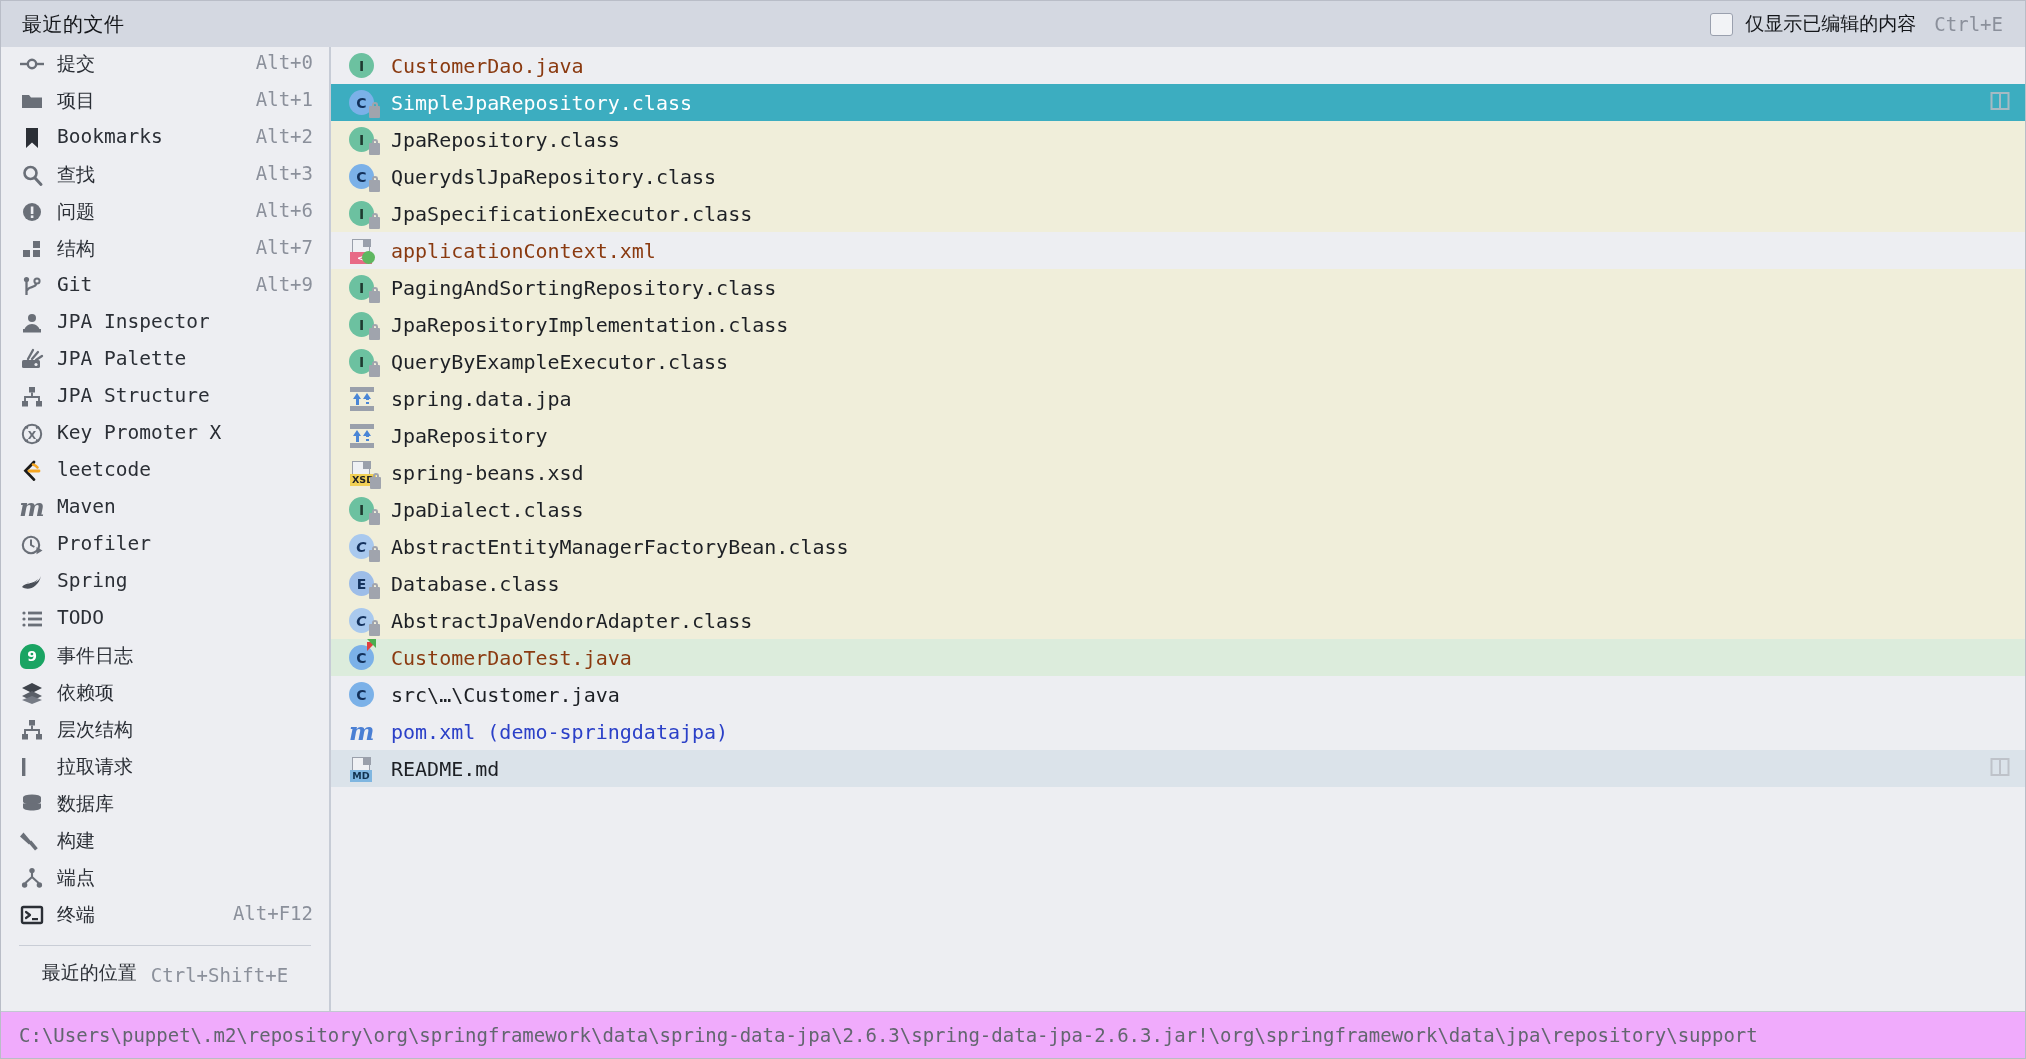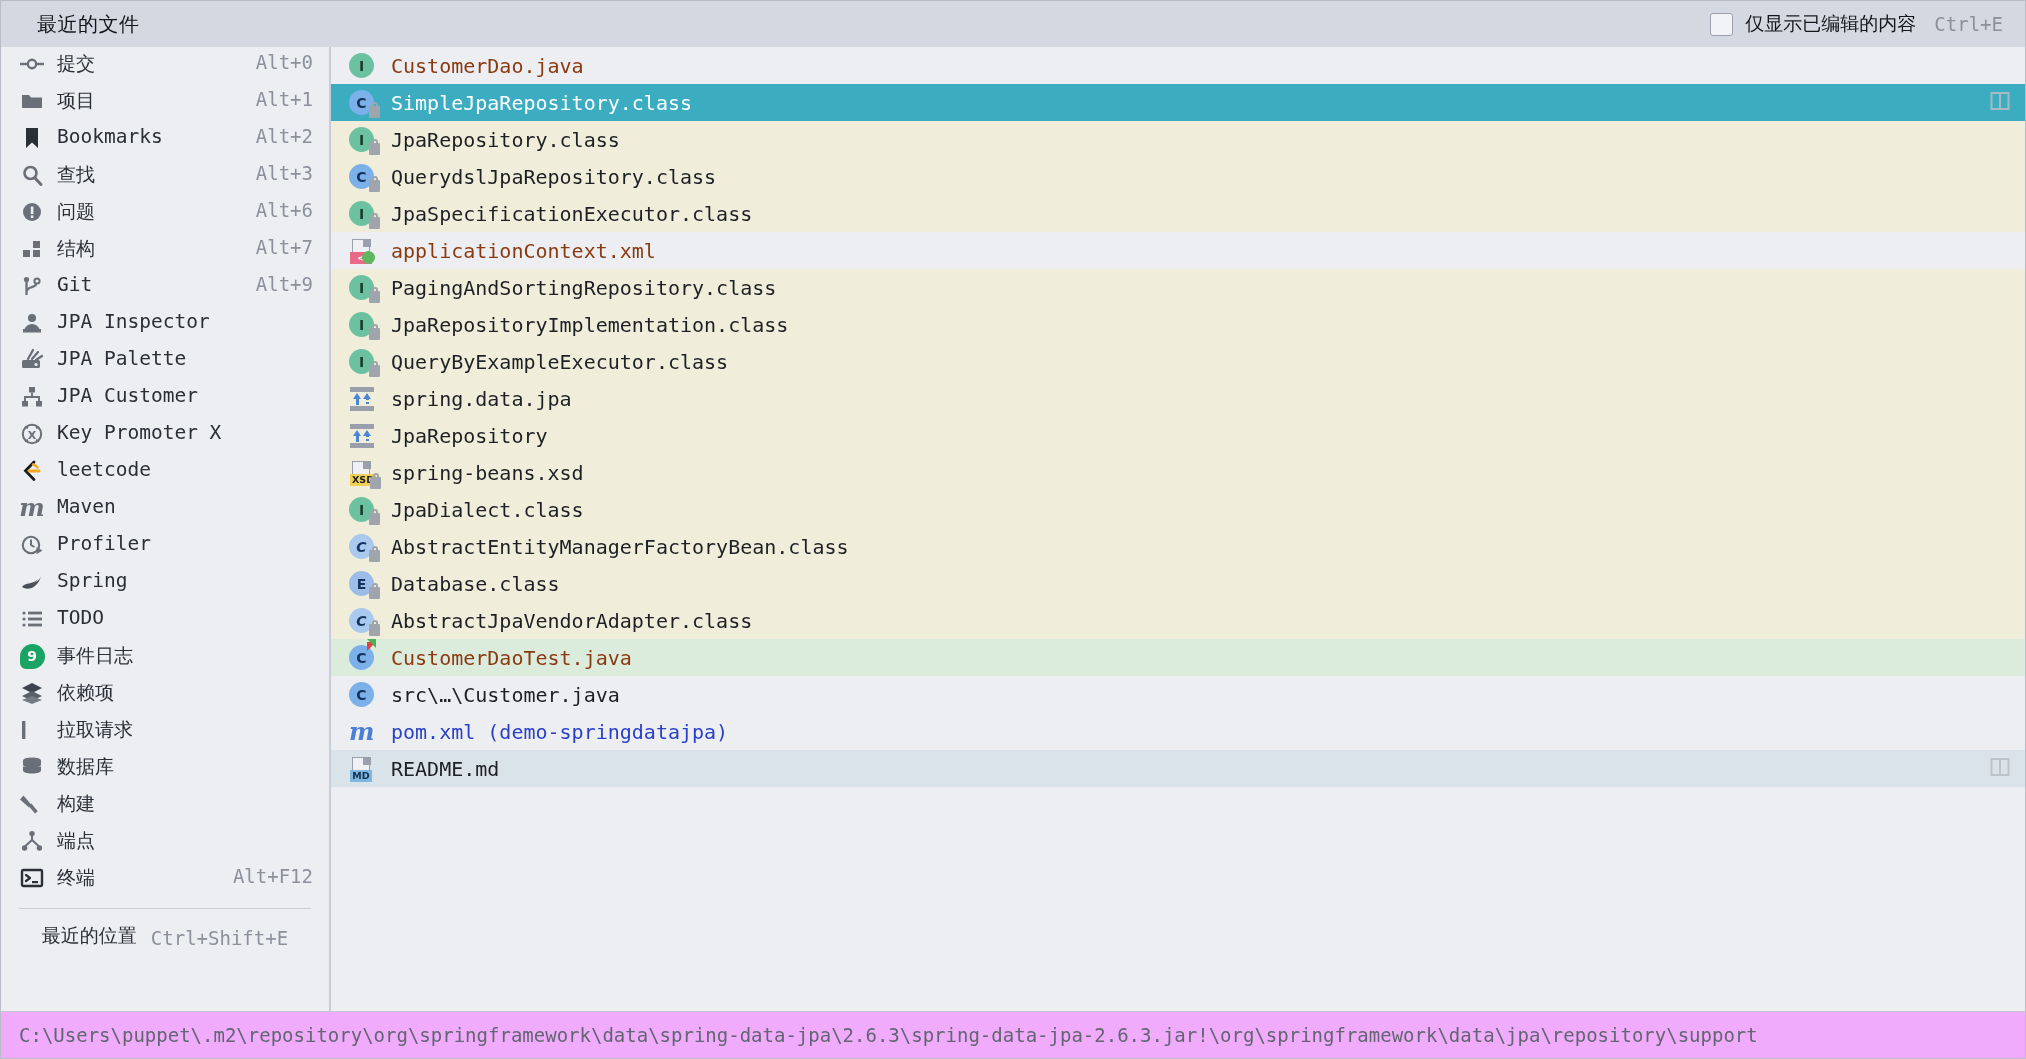--- a/index.html
+++ b/index.html
@@ -16,21 +16,21 @@
     background:#edeef2;
     box-sizing:border-box;
     border:1px solid #b9bdc7;
   }
 
   
   .header{
     height:46px;flex:0 0 46px;
     background:#d4d8e1;
     display:flex;align-items:center;
-    padding:0 22px 0 36px;
+    padding:0 22px 0 21px;
     box-sizing:border-box;
   }
   .header-title{
     font-family:"DejaVu Sans","Liberation Sans",sans-serif;
     font-size:20px;color:#14161a;letter-spacing:.5px;
   }
   .header-spacer{flex:1 1 auto;}
   .header-right{display:flex;align-items:center;gap:12px;}
   .chk-box{
     width:23px;height:23px;box-sizing:border-box;
@@ -342,21 +342,21 @@
           </div>
           <div class="tool-row">
             <span class="tool-icon">
               <svg width="24" height="24" viewBox="0 0 24 24">
                 <rect x="9" y="2" width="6" height="5.5" fill="#6a6f78"></rect>
                 <rect x="2" y="16" width="6" height="5.5" fill="#6a6f78"></rect>
                 <rect x="16" y="16" width="6" height="5.5" fill="#6a6f78"></rect>
                 <path d="M12 7.5v4.5M5 16v-4h14v4" stroke="#6a6f78" stroke-width="1.9" fill="none"></path>
               </svg>
             </span>
-            <span class="tool-label">JPA Customer</span>
+            <span class="tool-label">JPA Structure</span>
             <span class="tool-spacer"></span>
           </div>
           <div class="tool-row">
             <span class="tool-icon">
               <svg width="24" height="24" viewBox="0 0 24 24">
                 <circle cx="12" cy="12" r="9.2" fill="none" stroke="#6a6f78" stroke-width="2"></circle>
                 <text x="12" y="17" font-size="11" font-family="DejaVu Sans, sans-serif" font-weight="bold" fill="#6a6f78" text-anchor="middle">X</text>
                 <path d="M5 5l3 1M19 5l-3 1M5 19l3-1M19 19l-3-1" stroke="#6a6f78" stroke-width="2"></path>
               </svg>
             </span>
@@ -424,20 +424,32 @@
           </div>
           <div class="tool-row">
             <span class="tool-icon">
               <svg width="24" height="24" viewBox="0 0 24 24">
                 <path d="M12 2 22 7 12 12 2 7z" fill="#3f444c"></path>
                 <path d="M12 10 22 15 12 20 2 15z" fill="#5a5f68"></path>
                 <path d="M12 15 22 19 12 23 2 19z" fill="#767b85"></path>
               </svg>
             </span>
             <span class="tool-label cjk">依赖项</span>
+            <span class="tool-spacer"></span>
+          </div>
+          <div class="tool-row">
+            <span class="tool-icon">
+              <svg width="24" height="24" viewBox="0 0 24 24">
+                <rect x="9" y="2" width="6" height="5.5" fill="#6a6f78"></rect>
+                <rect x="2" y="16" width="6" height="5.5" fill="#6a6f78"></rect>
+                <rect x="16" y="16" width="6" height="5.5" fill="#6a6f78"></rect>
+                <path d="M12 7.5v4.5M5 16v-4h14v4" stroke="#6a6f78" stroke-width="1.9" fill="none"></path>
+              </svg>
+            </span>
+            <span class="tool-label cjk">层次结构</span>
             <span class="tool-spacer"></span>
           </div>
           <div class="tool-row">
             <span class="tool-icon">
               <svg width="24" height="24" viewBox="0 0 24 24">
                 <rect x="2" y="3" width="3.4" height="18" fill="#6a6f78"></rect>
                 <path d="M9 7h9M9 7l4-4M9 7l4 4" stroke="#6a6f78" stroke-width="2.5" fill="none" stroke-linecap="round" stroke-linejoin="round" transform="translate(22,0) scale(-1,1) translate(-22,0)"></path>
               </svg>
             </span>
             <span class="tool-label cjk">拉取请求</span>

